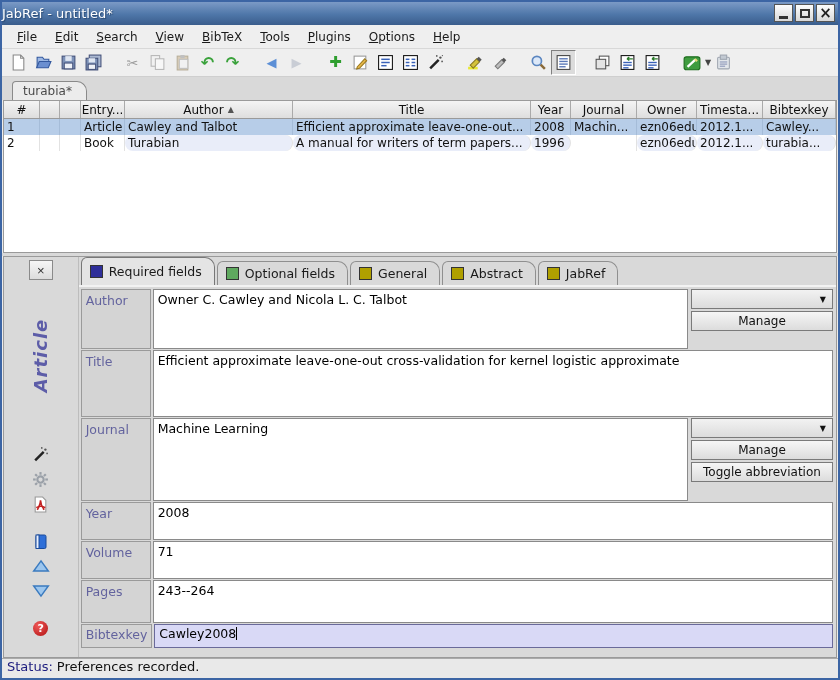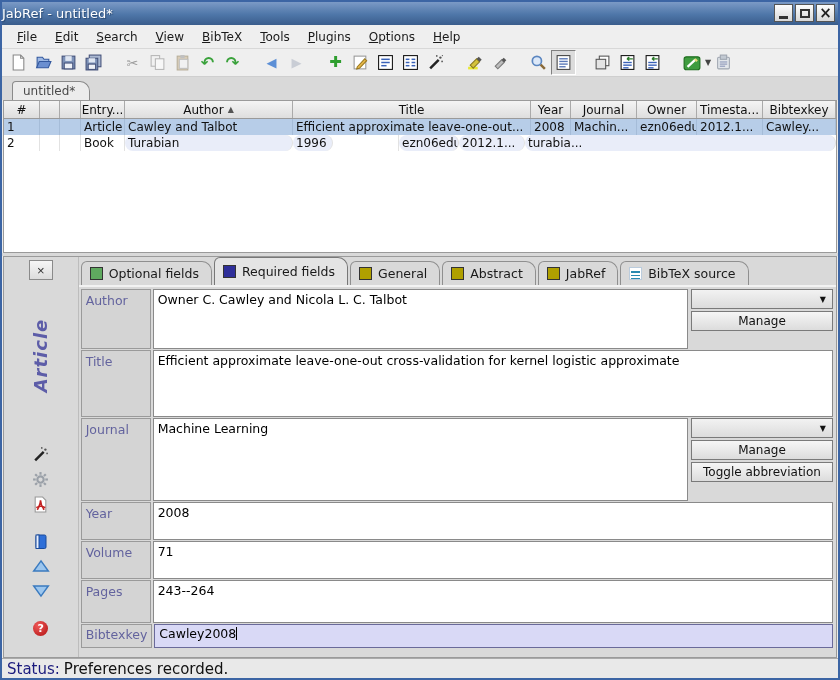--- a/index.html
+++ b/index.html
@@ -98,21 +98,21 @@
   .dropdown { height:20px; background:linear-gradient(#f2f2f2,#dcdcdc); border:1px solid #7a7a7a;
               display:flex; align-items:center; justify-content:flex-end; padding-right:6px; }
   .dd-arrow { font-size:8px; color:#111; }
   .ebtn { height:20px; background:linear-gradient(#f6f6f6,#dcdcdc); border:1px solid #7a7a7a;
           font-family:"DejaVu Sans",sans-serif; font-size:12px; color:#111; }
   .fvalue.key { background:#d9d9f6; border:1px solid #6a6a9a; padding-top:1px; }
   .caret { display:inline-block; width:1px; height:13px; background:#000; vertical-align:-2px; }
 
   
   .statusbar { height:20px; flex:0 0 20px; background:#e9e9e9; border-top:1px solid #aaa;
-               display:flex; align-items:center; padding-left:5px; font-size:15px; gap:4px; }
+               display:flex; padding-left:5px; font-size:13px; gap:4px; }
   .st-label { color:#1c1c7e; }
 
   
   .c0{width:36px}.c1{width:20px}.c2{width:21px}.c3{width:44px}.c4{width:168px}.c5{width:238px}
   .c6{width:40px}.c7{width:66px}.c8{width:60px}.c9{width:66px}.c10{flex:1}
 </style>
 </head>
 <body>
 
 <div class="window">
@@ -332,21 +332,21 @@
               <line x1="4.5" y1="7.5" x2="11.5" y2="7.5"></line>
               <line x1="4.5" y1="9.5" x2="11.5" y2="9.5"></line>
               <line x1="4.5" y1="11.5" x2="9.5" y2="11.5"></line>
             </g>
           </svg>
         </span>
     </div>
   </div>
 
   <div class="tabstrip">
-    <div class="doctab"><span>untitled*</span></div>
+    <div class="doctab"><span>turabia*</span></div>
   </div>
 
   <div class="main">
 
     <div class="table-panel">
       <div class="thead">
         <div class="th c0">
             <span>#</span>
           </div>
         <div class="th c1">
@@ -393,20 +393,21 @@
         <div class="td c8">ezn06edu</div>
         <div class="td c9">2012.1...</div>
         <div class="td c10">Cawley...</div>
       </div>
       <div class="trow">
         <div class="td c0">2</div>
         <div class="td c1"></div>
         <div class="td c2"></div>
         <div class="td c3">Book</div>
         <div class="td c4 tint">Turabian</div>
+        <div class="td c5 tint">A manual for writers of term papers...</div>
         <div class="td c6 tint">1996</div>
         <div class="td c7"></div>
         <div class="td c8 tint">ezn06edu</div>
         <div class="td c9 tint">2012.1...</div>
         <div class="td c10 tint">turabia...</div>
       </div>
       <div class="table-filler"></div>
     </div>
 
     <div class="splitter"></div>
@@ -467,43 +468,39 @@
               </svg>
             </span>
           <span class="sbtn gap-big">
               <span class="help-circle">?</span>
             </span>
         </div>
       </div>
 
       <div class="editor-right">
         <div class="etabs">
+          <div class="etab active">
+            <span class="etab-swatch" style="background: rgb(46, 46, 153);"></span>
+            <span>Required fields</span>
+            </div>
           <div class="etab">
             <span class="etab-swatch" style="background: rgb(95, 169, 95);"></span>
             <span>Optional fields</span>
             </div>
-          <div class="etab active">
-            <span class="etab-swatch" style="background: rgb(46, 46, 153);"></span>
-            <span>Required fields</span>
-            </div>
           <div class="etab">
             <span class="etab-swatch" style="background: rgb(176, 160, 0);"></span>
             <span>General</span>
             </div>
           <div class="etab">
             <span class="etab-swatch" style="background: rgb(176, 160, 0);"></span>
             <span>Abstract</span>
             </div>
           <div class="etab">
             <span class="etab-swatch" style="background: rgb(176, 160, 0);"></span>
             <span>JabRef</span>
-            </div>
-          <div class="etab">
-            <span class="src-icon"></span>
-            <span>BibTeX source</span>
             </div>
         </div>
 
         <div class="fields">
           <div class="frow" style="height:60px">
             <div class="flabel"><span>Author</span></div>
             <div class="fvalue"><span>Owner C. Cawley and Nicola L. C. Talbot</span></div>
             <div class="fbtns">
               <div class="dropdown">
                   <span class="dd-arrow">▼</span>

